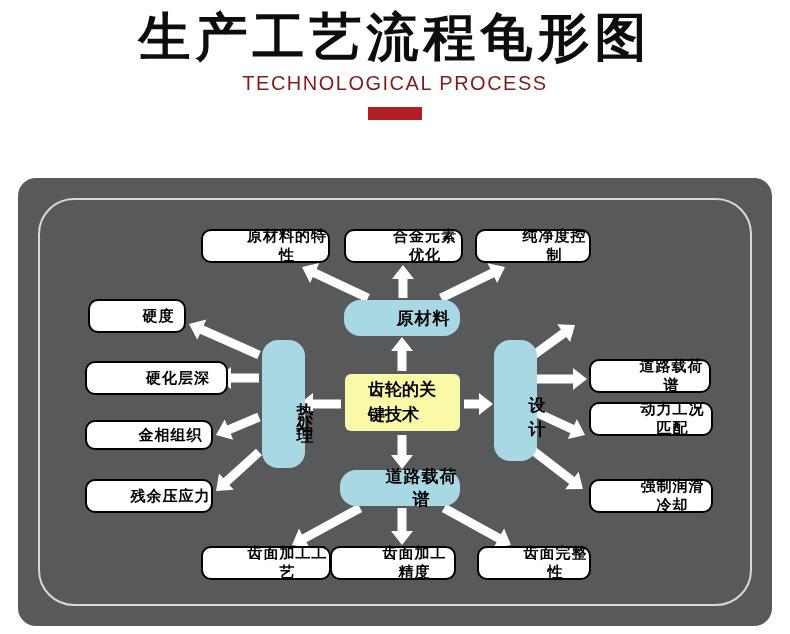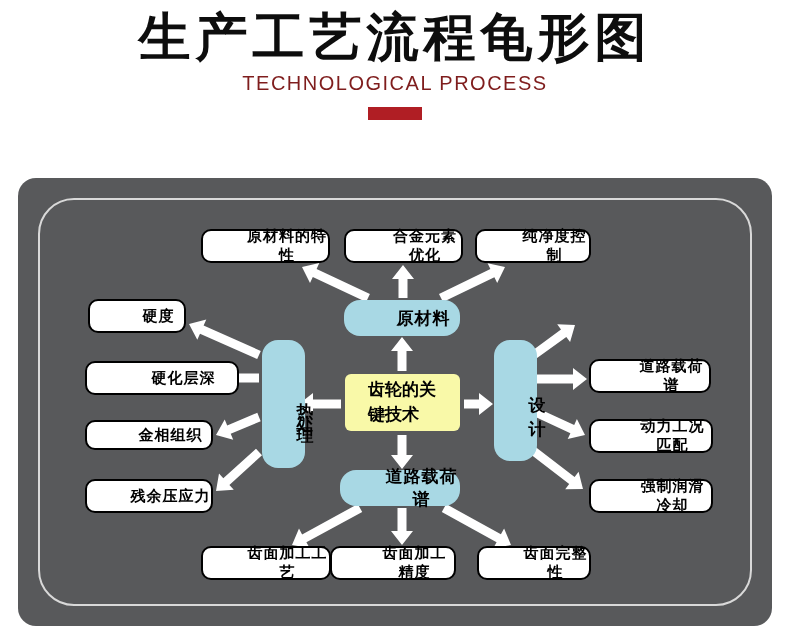--- a/index.html
+++ b/index.html
@@ -101,25 +101,25 @@
     <div class="node branch h" style="left:326px;top:122px;width:116px;height:36px">原材料</div>
     <div class="node branch v design" style="left:476px;top:162px;width:35px;height:121px">设计</div>
     <div class="node branch v heat" style="left:244px;top:162px;width:36px;height:128px">热处理</div>
     <div class="node branch h" style="left:322px;top:292px;width:120px;height:36px">道路载荷谱</div>
 
     <div class="node leaf" style="left:183px;top:51px;width:129px;height:34px">原材料的特性</div>
     <div class="node leaf" style="left:326px;top:51px;width:119px;height:34px">合金元素优化</div>
     <div class="node leaf" style="left:457px;top:51px;width:116px;height:34px">纯净度控制</div>
 
     <div class="node leaf" style="left:70px;top:121px;width:98px;height:34px">硬度</div>
-    <div class="node leaf" style="left:67px;top:183px;width:154px;height:34px">硬化层深</div>
+    <div class="node leaf" style="left:67px;top:183px;width:143px;height:34px">硬化层深</div>
     <div class="node leaf" style="left:67px;top:242px;width:128px;height:30px">金相组织</div>
     <div class="node leaf" style="left:67px;top:301px;width:128px;height:34px">残余压应力</div>
 
     <div class="node leaf" style="left:571px;top:181px;width:122px;height:34px">道路载荷谱</div>
-    <div class="node leaf" style="left:571px;top:241px;width:124px;height:34px">动力工况匹配</div>
+    <div class="node leaf" style="left:571px;top:224px;width:124px;height:34px">动力工况匹配</div>
     <div class="node leaf" style="left:571px;top:301px;width:124px;height:34px">强制润滑冷却</div>
 
     <div class="node leaf" style="left:183px;top:368px;width:130px;height:34px">齿面加工工艺</div>
     <div class="node leaf" style="left:312px;top:368px;width:126px;height:34px">齿面加工精度</div>
     <div class="node leaf" style="left:459px;top:368px;width:114px;height:34px">齿面完整性</div>
   </div>
 </div>
 
 </body></html>

